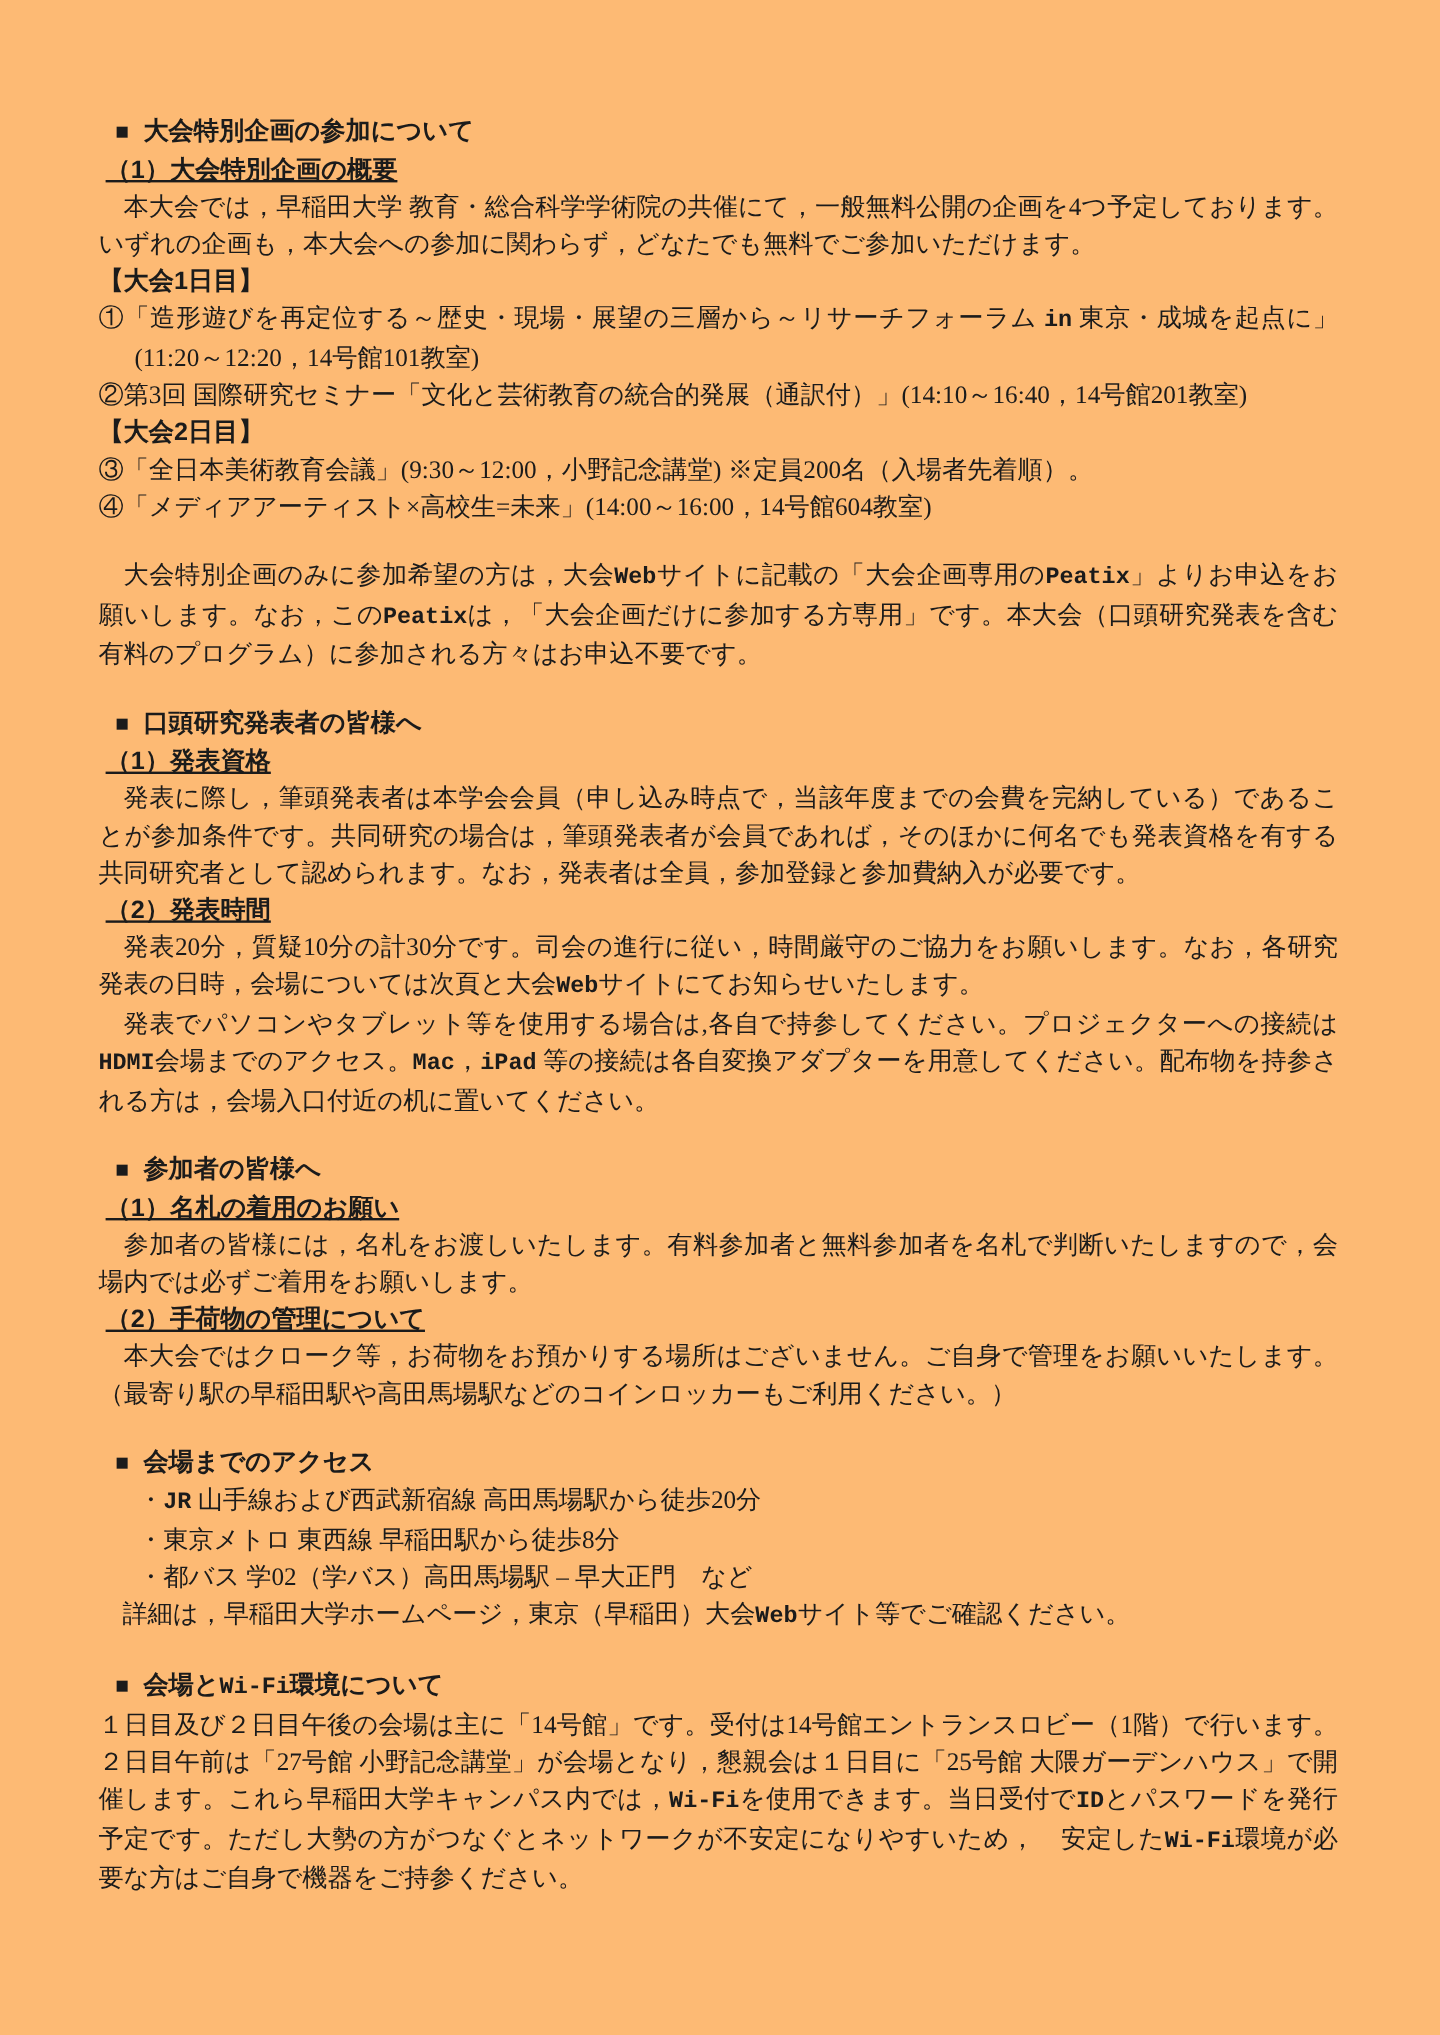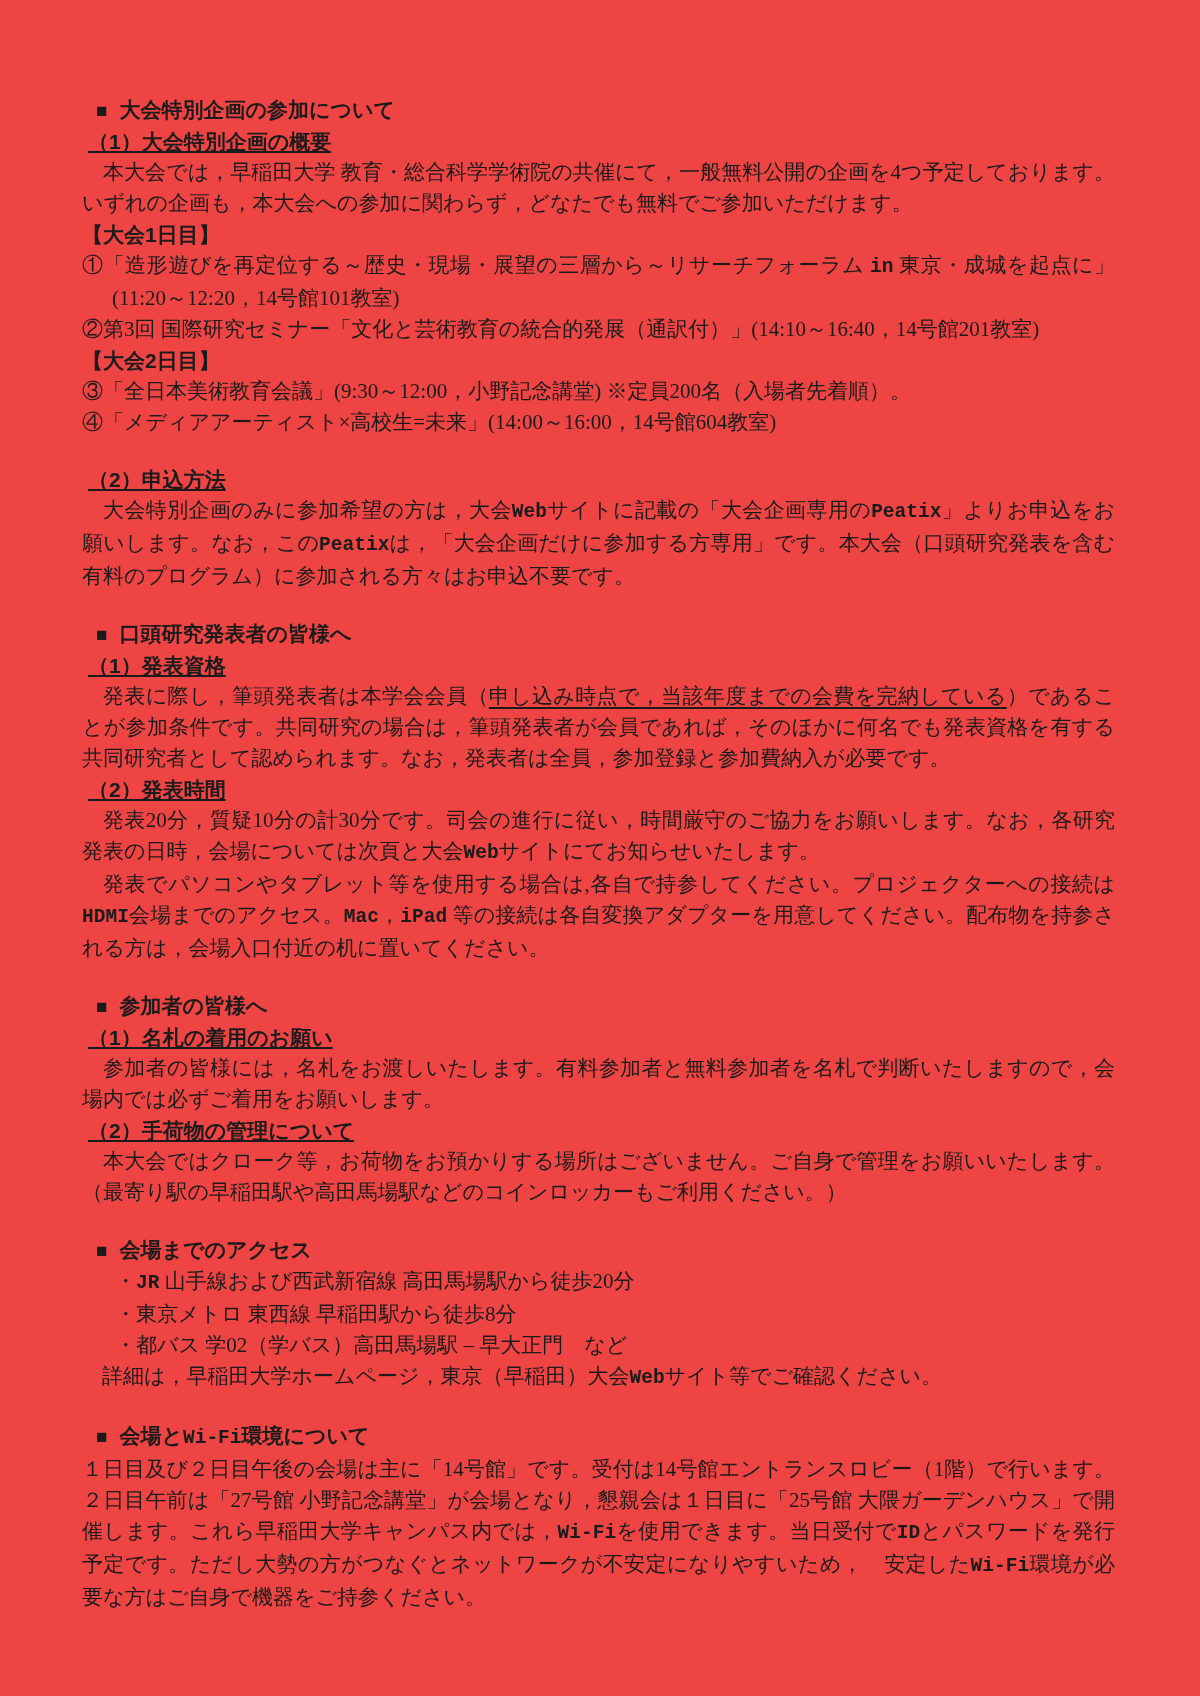--- a/index.html
+++ b/index.html
@@ -5,21 +5,21 @@
   html, body {
     margin: 0;
     padding: 0;
     background: #ffffff;
   }
   .page {
     position: relative;
     width: 1200px;
     height: 1696px;
     margin: 0 auto;
-    background: #ef4444;
+    background: #fdba74;
     box-sizing: border-box;
     padding: 94px 85px 14px 82px;
     overflow: hidden;
     color: #1b1b1b;
   }
   #doc {
     font-family: "Liberation Serif", "DejaVu Serif", serif;
     font-size: 21px;
     line-height: 31px;
   }
@@ -67,40 +67,38 @@
   .spacer {
     height: 26px;
   }
   
   .lat {
     font-family: Liberation Mono, monospace;
     font-weight: 700;
     font-size: 0.93em;
   }
   .u {
-    text-decoration: underline;
     text-underline-offset: 4px;
   }
 </style>
 </head>
 <body>
 
 <div class="page">
   <div id="doc">
       <div class="h-section"><span class="sq">■</span><span>大会特別企画の参加について</span></div>
       <div class="h-sub"><span>（1）大会特別企画の概要</span></div>
       <p class="para"><span>本大会では，早稲田大学 教育・総合科学学術院の共催にて，一般無料公開の企画を4つ予定しております。いずれの企画も，本大会への参加に関わらず，どなたでも無料でご参加いただけます。</span></p>
       <div class="h-bracket"><span>【大会1日目】</span></div>
       <div class="item"><span>①「造形遊びを再定位する～歴史・現場・展望の三層から～リサーチフォーラム </span><span class="lat">in</span><span> 東京・成城を起点に」(11:20～12:20，14号館101教室)</span></div>
       <div class="item"><span>②第3回 国際研究セミナー「文化と芸術教育の統合的発展（通訳付）」(14:10～16:40，14号館201教室)</span></div>
       <div class="h-bracket"><span>【大会2日目】</span></div>
       <div class="item"><span>③「全日本美術教育会議」(9:30～12:00，小野記念講堂) ※定員200名（入場者先着順）。</span></div>
       <div class="item"><span>④「メディアアーティスト×高校生=未来」(14:00～16:00，14号館604教室)</span></div>
       <div class="spacer"></div>
-      <div class="h-sub"><span>（2）申込方法</span></div>
       <p class="para"><span>大会特別企画のみに参加希望の方は，大会</span><span class="lat">Web</span><span>サイトに記載の「大会企画専用の</span><span class="lat">Peatix</span><span>」よりお申込をお願いします。なお，この</span><span class="lat">Peatix</span><span>は，「大会企画だけに参加する方専用」です。本大会（口頭研究発表を含む有料のプログラム）に参加される方々はお申込不要です。</span></p>
       <div class="spacer"></div>
       <div class="h-section"><span class="sq">■</span><span>口頭研究発表者の皆様へ</span></div>
       <div class="h-sub"><span>（1）発表資格</span></div>
       <p class="para"><span>発表に際し，筆頭発表者は本学会会員（</span><span class="u">申し込み時点で，当該年度までの会費を完納している</span><span>）であることが参加条件です。共同研究の場合は，筆頭発表者が会員であれば，そのほかに何名でも発表資格を有する共同研究者として認められます。なお，発表者は全員，参加登録と参加費納入が必要です。</span></p>
       <div class="h-sub"><span>（2）発表時間</span></div>
       <p class="para"><span>発表20分，質疑10分の計30分です。司会の進行に従い，時間厳守のご協力をお願いします。なお，各研究発表の日時，会場については次頁と大会</span><span class="lat">Web</span><span>サイトにてお知らせいたします。</span></p>
       <p class="para"><span>発表でパソコンやタブレット等を使用する場合は,各自で持参してください。プロジェクターへの接続は</span><span class="lat">HDMI</span><span>会場までのアクセス。</span><span class="lat">Mac</span><span>，</span><span class="lat">iPad</span><span> 等の接続は各自変換アダプターを用意してください。配布物を持参される方は，会場入口付近の机に置いてください。</span></p>
       <div class="spacer"></div>
       <div class="h-section"><span class="sq">■</span><span>参加者の皆様へ</span></div>

